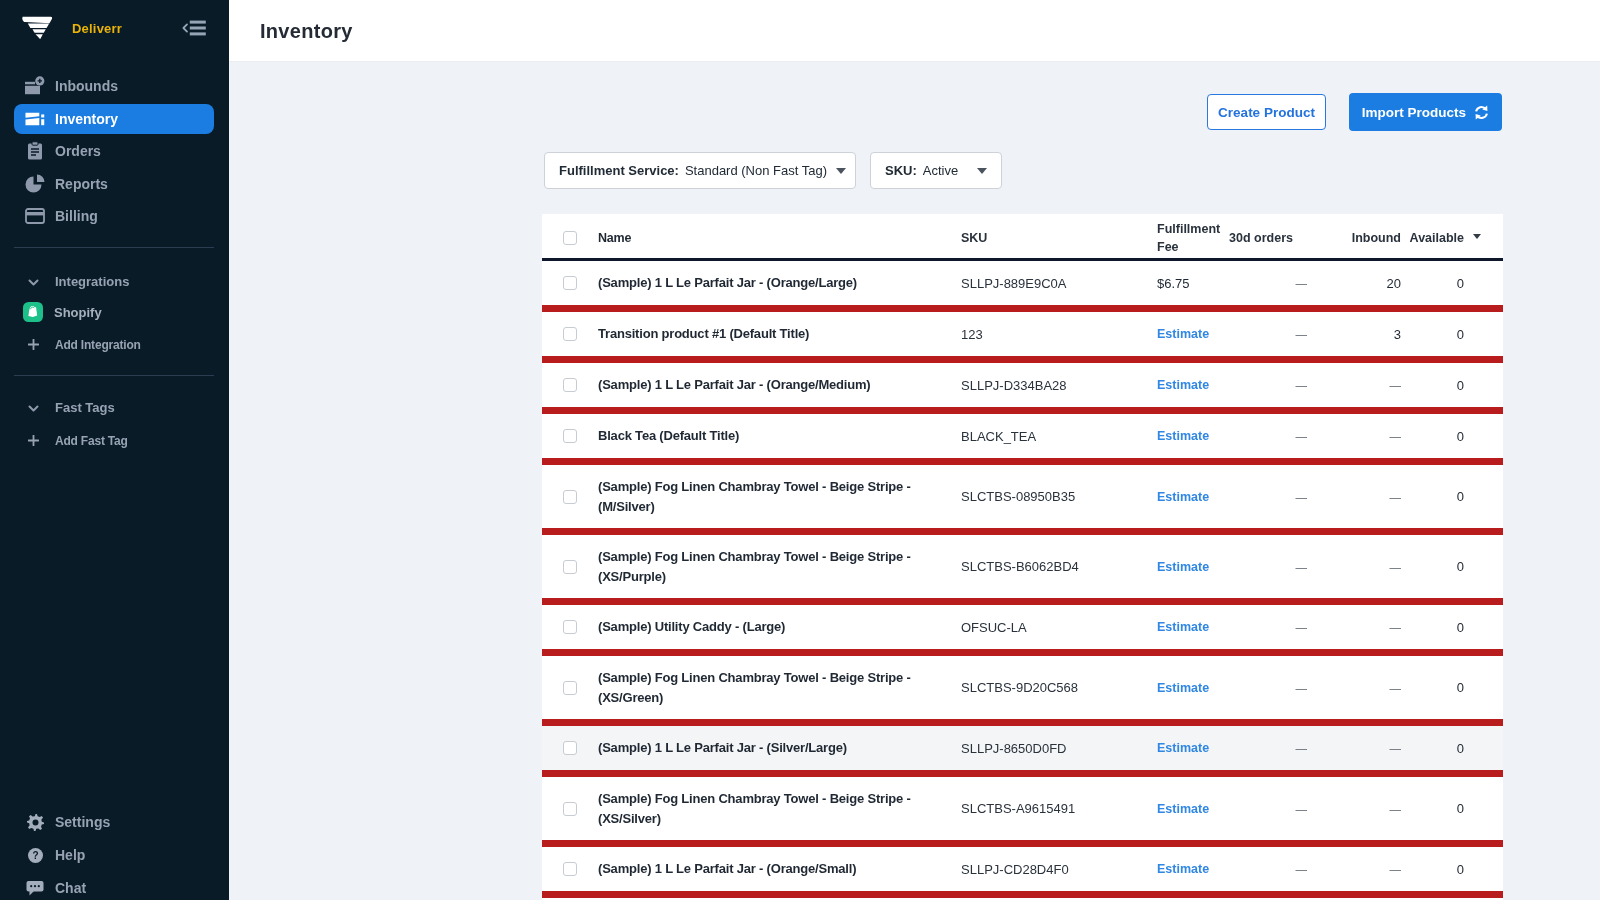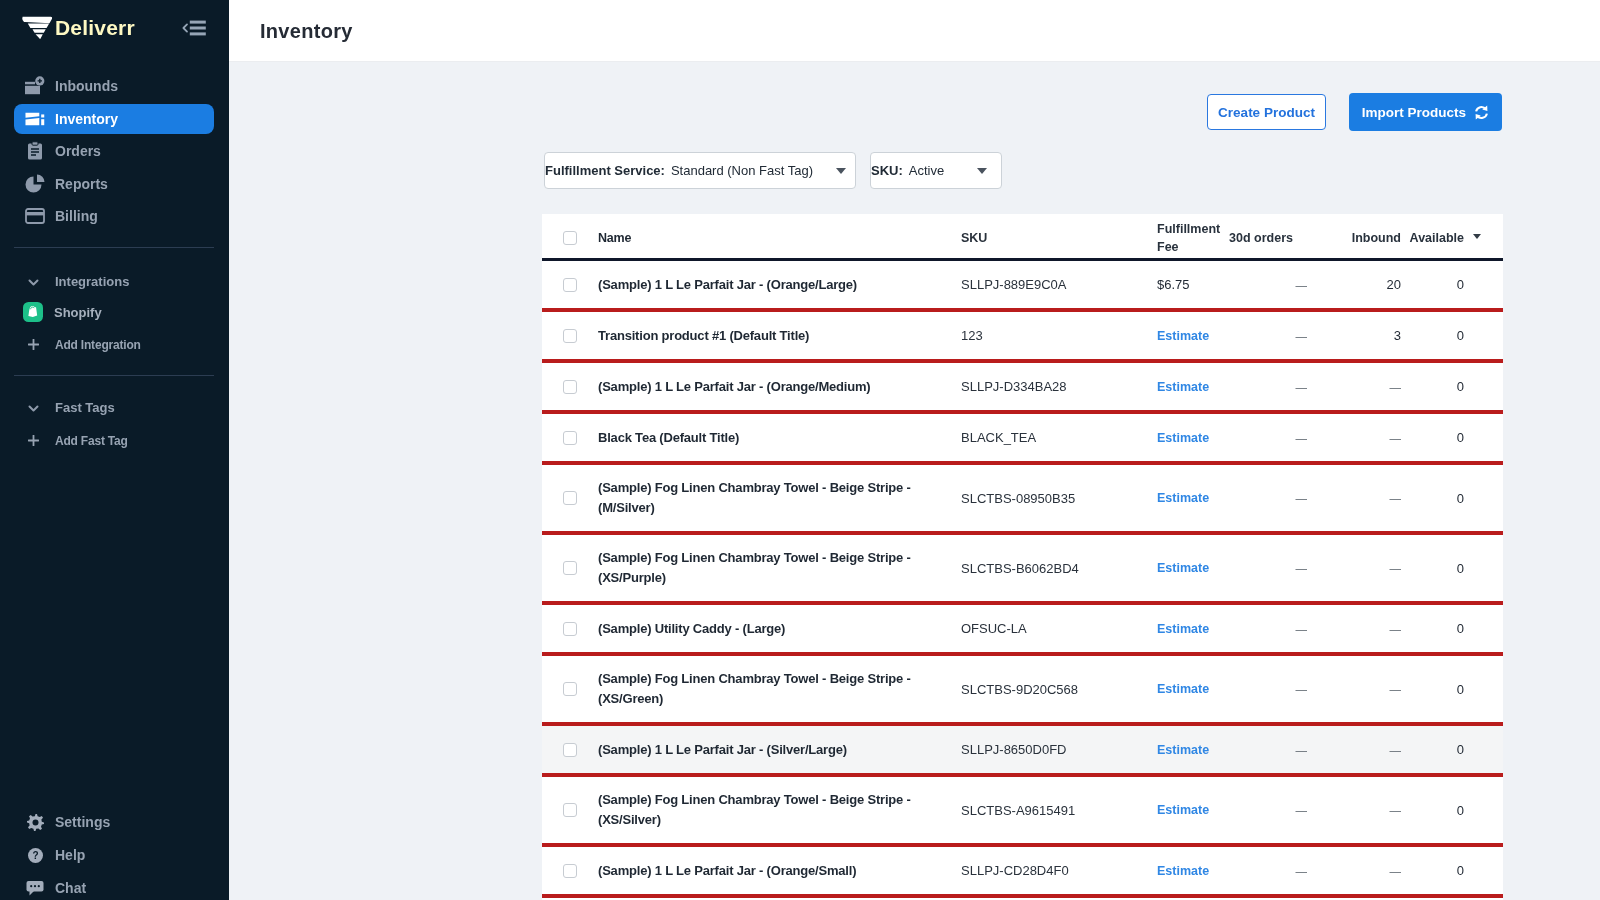--- a/index.html
+++ b/index.html
@@ -2,21 +2,21 @@
 <html><head>
 <meta charset="utf-8">
 <style>
   * { margin:0; padding:0; box-sizing:border-box; }
   html,body { width:1600px; height:900px; overflow:hidden; }
   body { font-family:"Liberation Sans", sans-serif; background:#eff2f6; position:relative; }
 
   
   .sidebar { position:absolute; left:0; top:0; width:229px; height:900px; background:#0a1b28; }
   .logo { position:absolute; left:21px; top:14px; height:28px; display:flex; align-items:center; }
-  .logo-text { color:#fef9c3; font-size:21px; font-weight:bold; margin-left:1px; letter-spacing:0.2px; }
+  .logo-text { color:#eab308; font-size:13px; font-weight:bold; margin-left:18px; letter-spacing:0.2px; }
   .collapse { position:absolute; right:23px; top:20px; }
 
   .navitem { position:absolute; left:0; width:229px; height:30px; display:flex; align-items:center; }
   .navitem .ic { position:absolute; left:25px; width:20px; height:20px; display:flex; align-items:center; justify-content:center; }
   .navitem .lb { position:absolute; left:55px; font-size:14px; font-weight:bold; color:#97a3b2; }
   .nav-selected { position:absolute; left:14px; width:200px; height:30px; background:#1b7de2; border-radius:8px; }
   .nav-selected .lb { color:#ffffff; }
   .nav-selected .ic { left:11px; }
   .nav-selected .lb { left:41px; }
   .divider { position:absolute; left:14px; width:200px; height:1px; background:#2c3d52; }
@@ -35,31 +35,31 @@
   .search svg { margin-left:14px; }
   .search .ph { color:#9aa3ad; font-size:14px; margin-left:13px; }
 
   .btn-create { position:absolute; left:978px; top:32px; width:119px; height:36px; background:#fff; border:1px solid #2a78e0; border-radius:4px; color:#2372dd; font-size:13.5px; font-weight:bold; display:flex; align-items:center; justify-content:center; }
   .btn-import { position:absolute; left:1120px; top:31px; width:153px; height:38px; background:#1b7de2; border-radius:4px; color:#fff; font-size:13.5px; font-weight:bold; display:flex; align-items:center; justify-content:center; }
   .btn-import svg { margin-left:8px; }
 
   .filter { position:absolute; top:90px; height:37px; background:#fff; border:1px solid #ccd2d8; border-radius:4px; display:flex; align-items:center; font-size:13px; color:#212b36; }
   .f1 { left:315px; width:312px; }
   .f2 { left:641px; width:132px; }
-  .filter b { }
+  .filter b { margin-left:14px; }
   .filter span { margin-left:6px; }
   .caret { width:0; height:0; border-left:5px solid transparent; border-right:5px solid transparent; border-top:6px solid #4a535e; position:absolute; }
   .f1 .caret { right:9px; }
   .f2 .caret { right:14px; }
 
   
   .card { position:absolute; left:313px; top:152px; width:961px; background:#fff; }
   .thead { position:relative; height:47px; border-bottom:3px solid #0f172a; font-size:12.5px; font-weight:bold; color:#29323d; }
   .thead .cell { padding-top:3px; }
-  .row { position:relative; border-bottom:4px solid #b91c1c; font-size:13px; }
+  .row { position:relative; border-bottom:7px solid #b91c1c; font-size:13px; }
   .r51 { height:51px; }
   .r70 { height:70px; }
   .hl { background:#f4f5f6; }
   .cell { position:absolute; top:0; height:100%; display:flex; align-items:center; }
   .c-check { left:21px; }
   .c-name { left:56px; width:345px; font-weight:bold; color:#1f2833; line-height:20px; letter-spacing:-0.2px; }
   .c-sku { left:419px; color:#2a323c; }
   .c-fee { left:615px; color:#1f2732; }
   .c-30d { right:196px; left:auto; }
   .c-inb { right:102px; }

